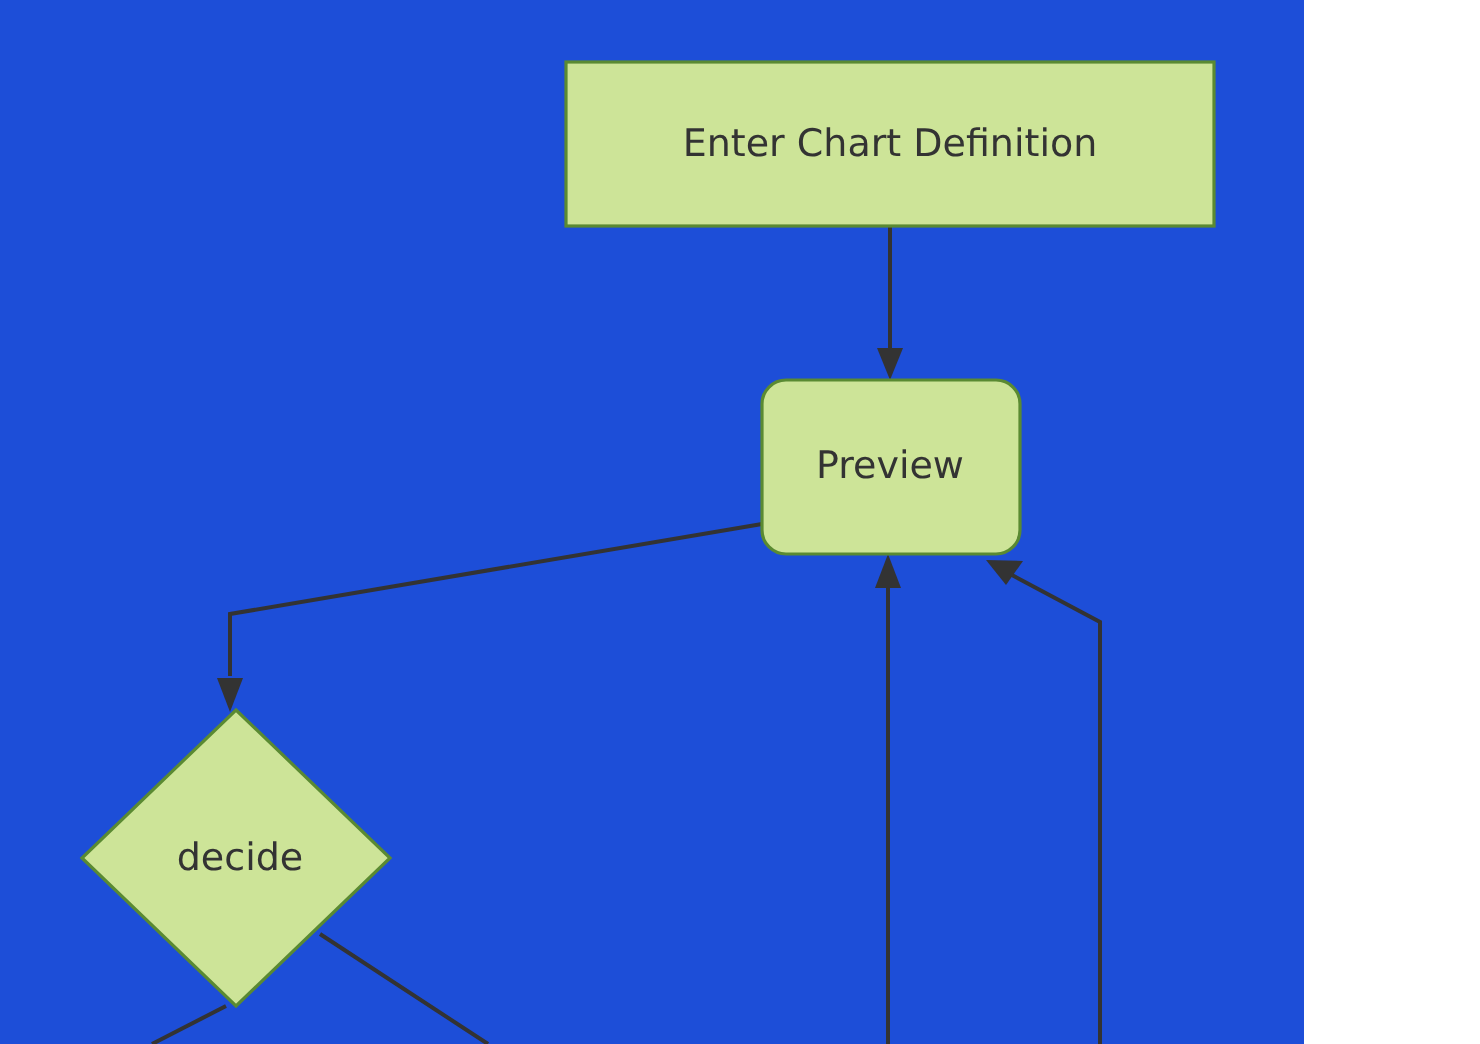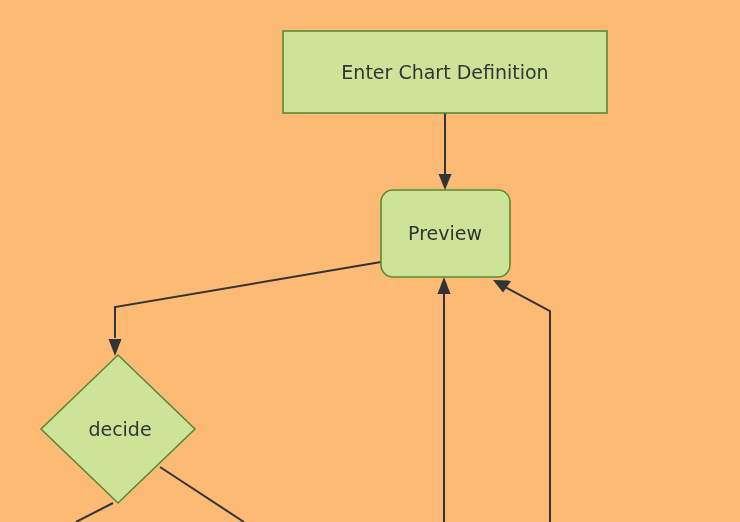--- a/index.html
+++ b/index.html
@@ -9,23 +9,23 @@
     background: #ffffff;
   }
   body {
     width: 740px;
     height: 522px;
     overflow: hidden;
     font-family: "DejaVu Sans", "Liberation Sans", sans-serif;
   }
   #diagram-root {
     position: relative;
-    width: 740px;
+    width: 652px;
     height: 522px;
-    background: #fdba74;
+    background: #1d4ed8;
   }
   svg#flowchart-svg {
     display: block;
     width: 740px;
     height: 522px;
   }
   .node-shape {
     fill: #cde498;
     stroke: #5a8a32;
     stroke-width: 1.6px;

